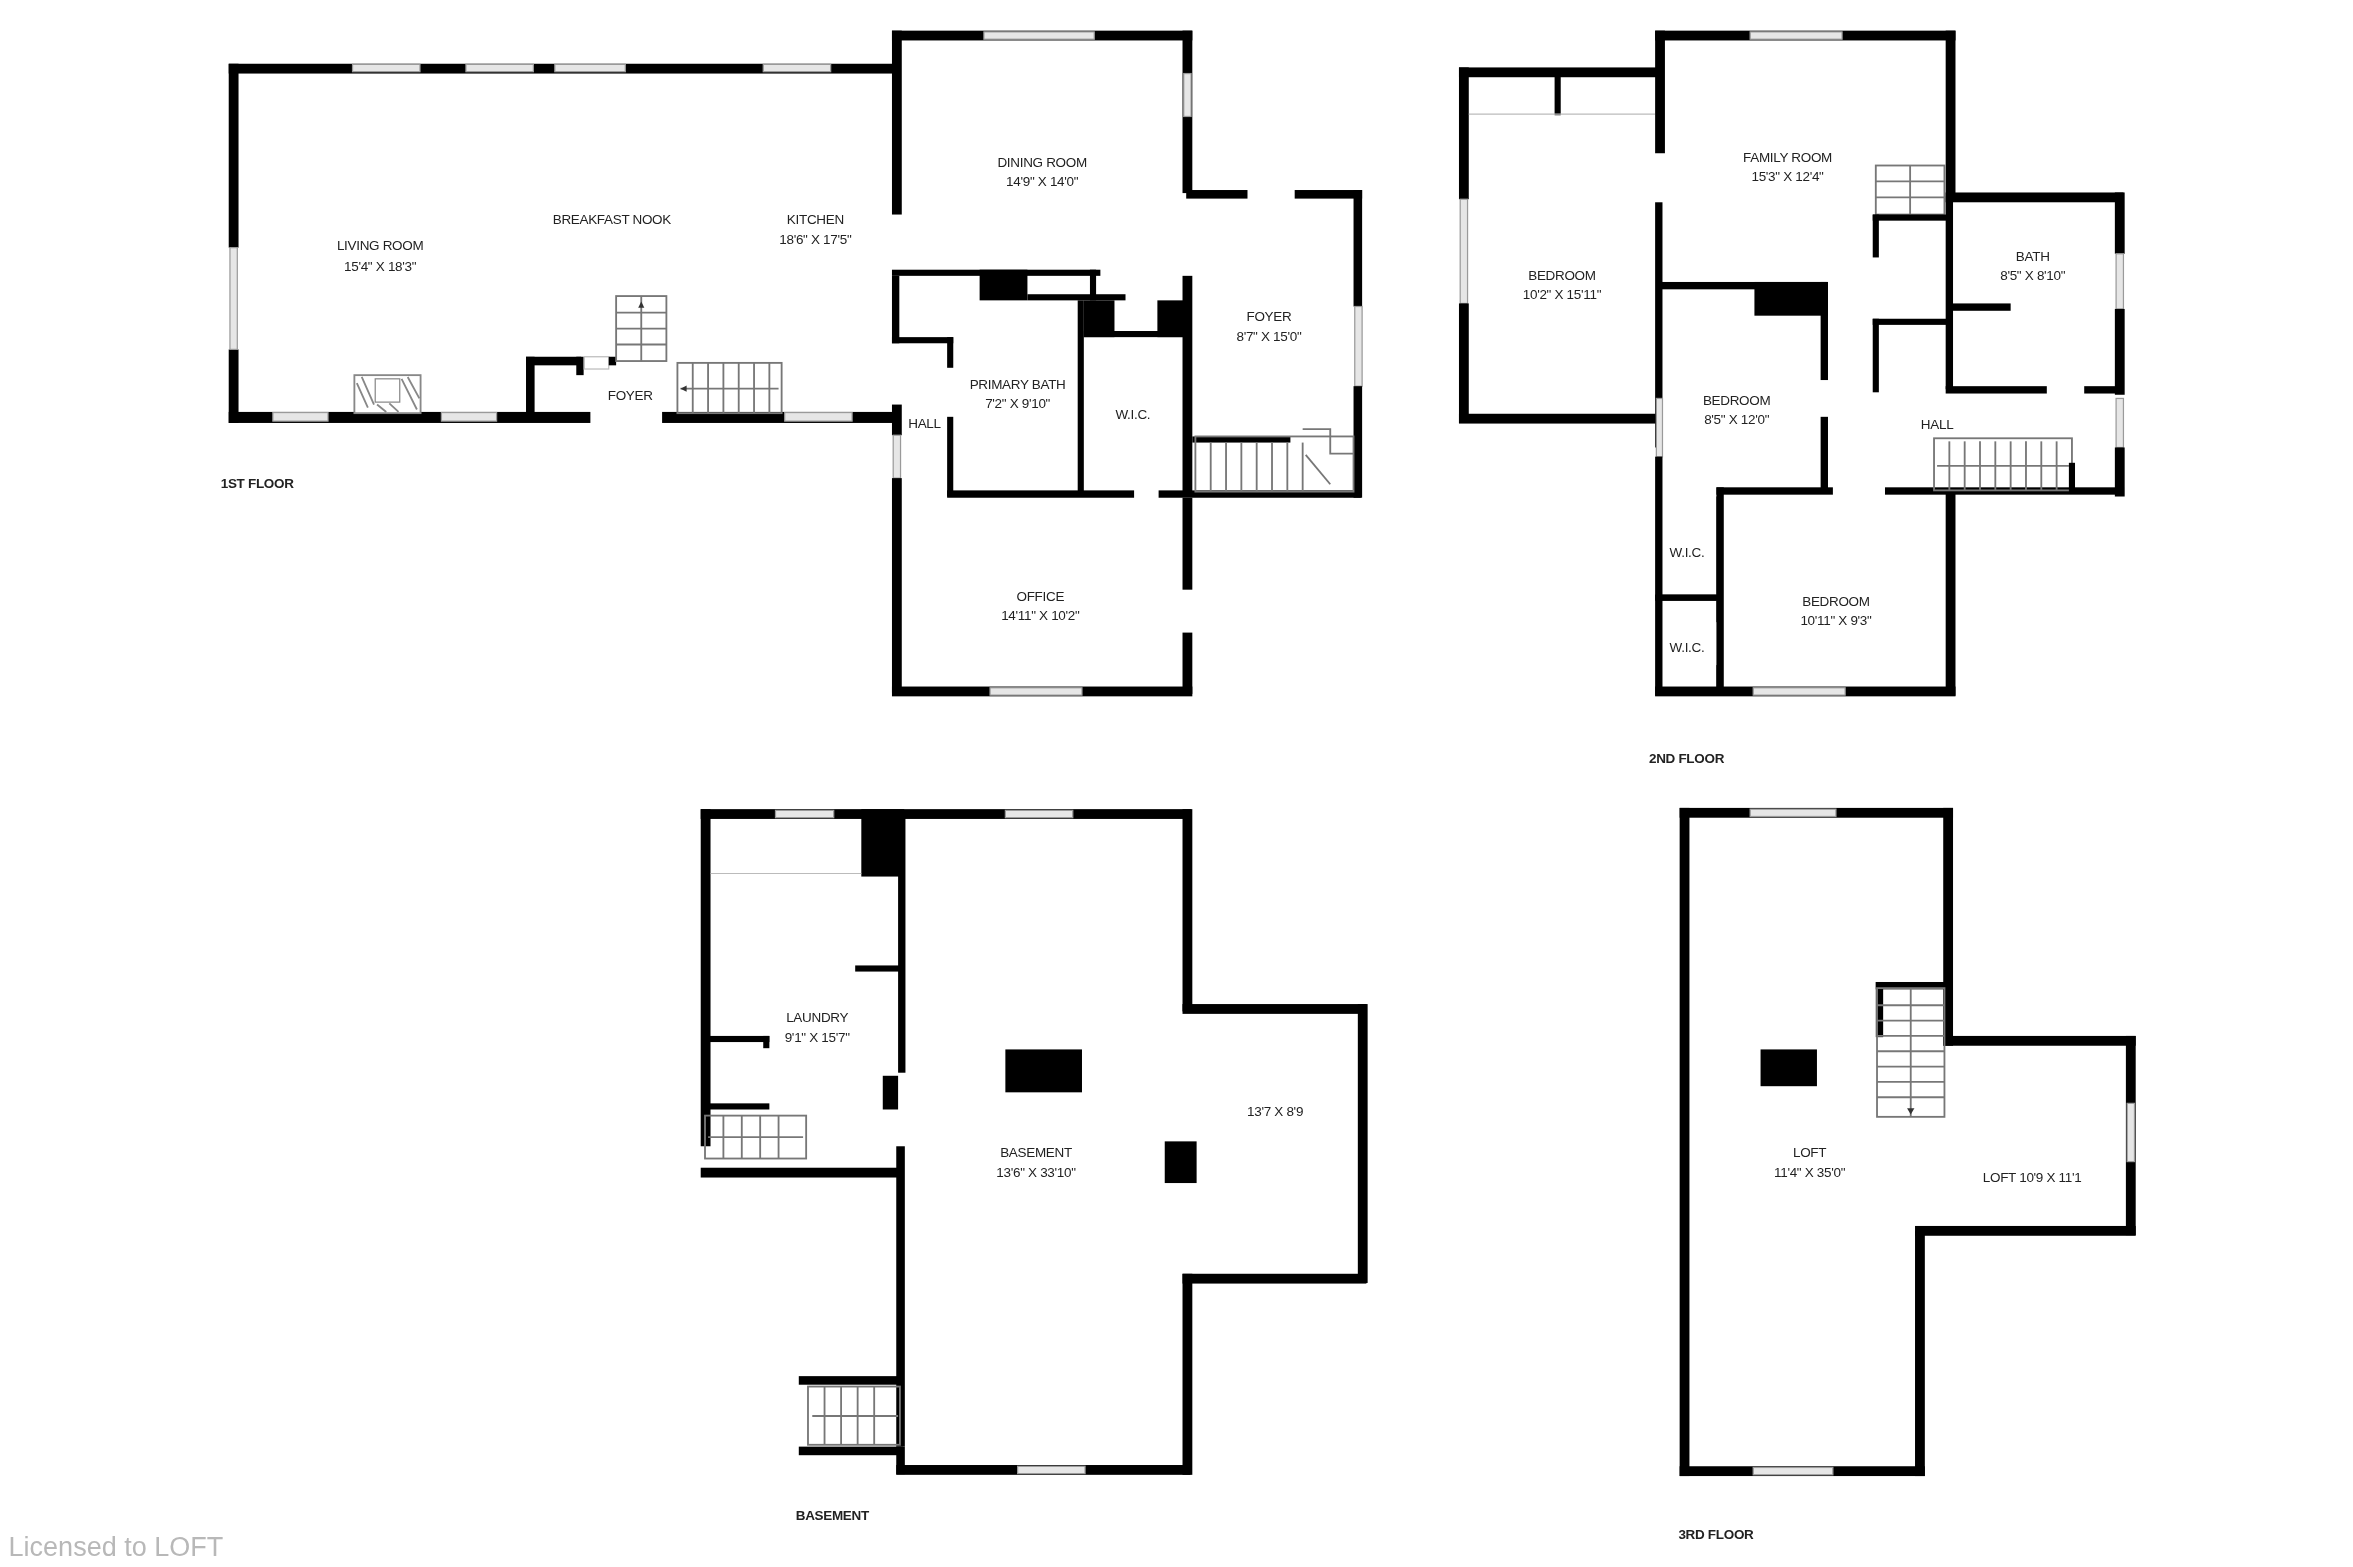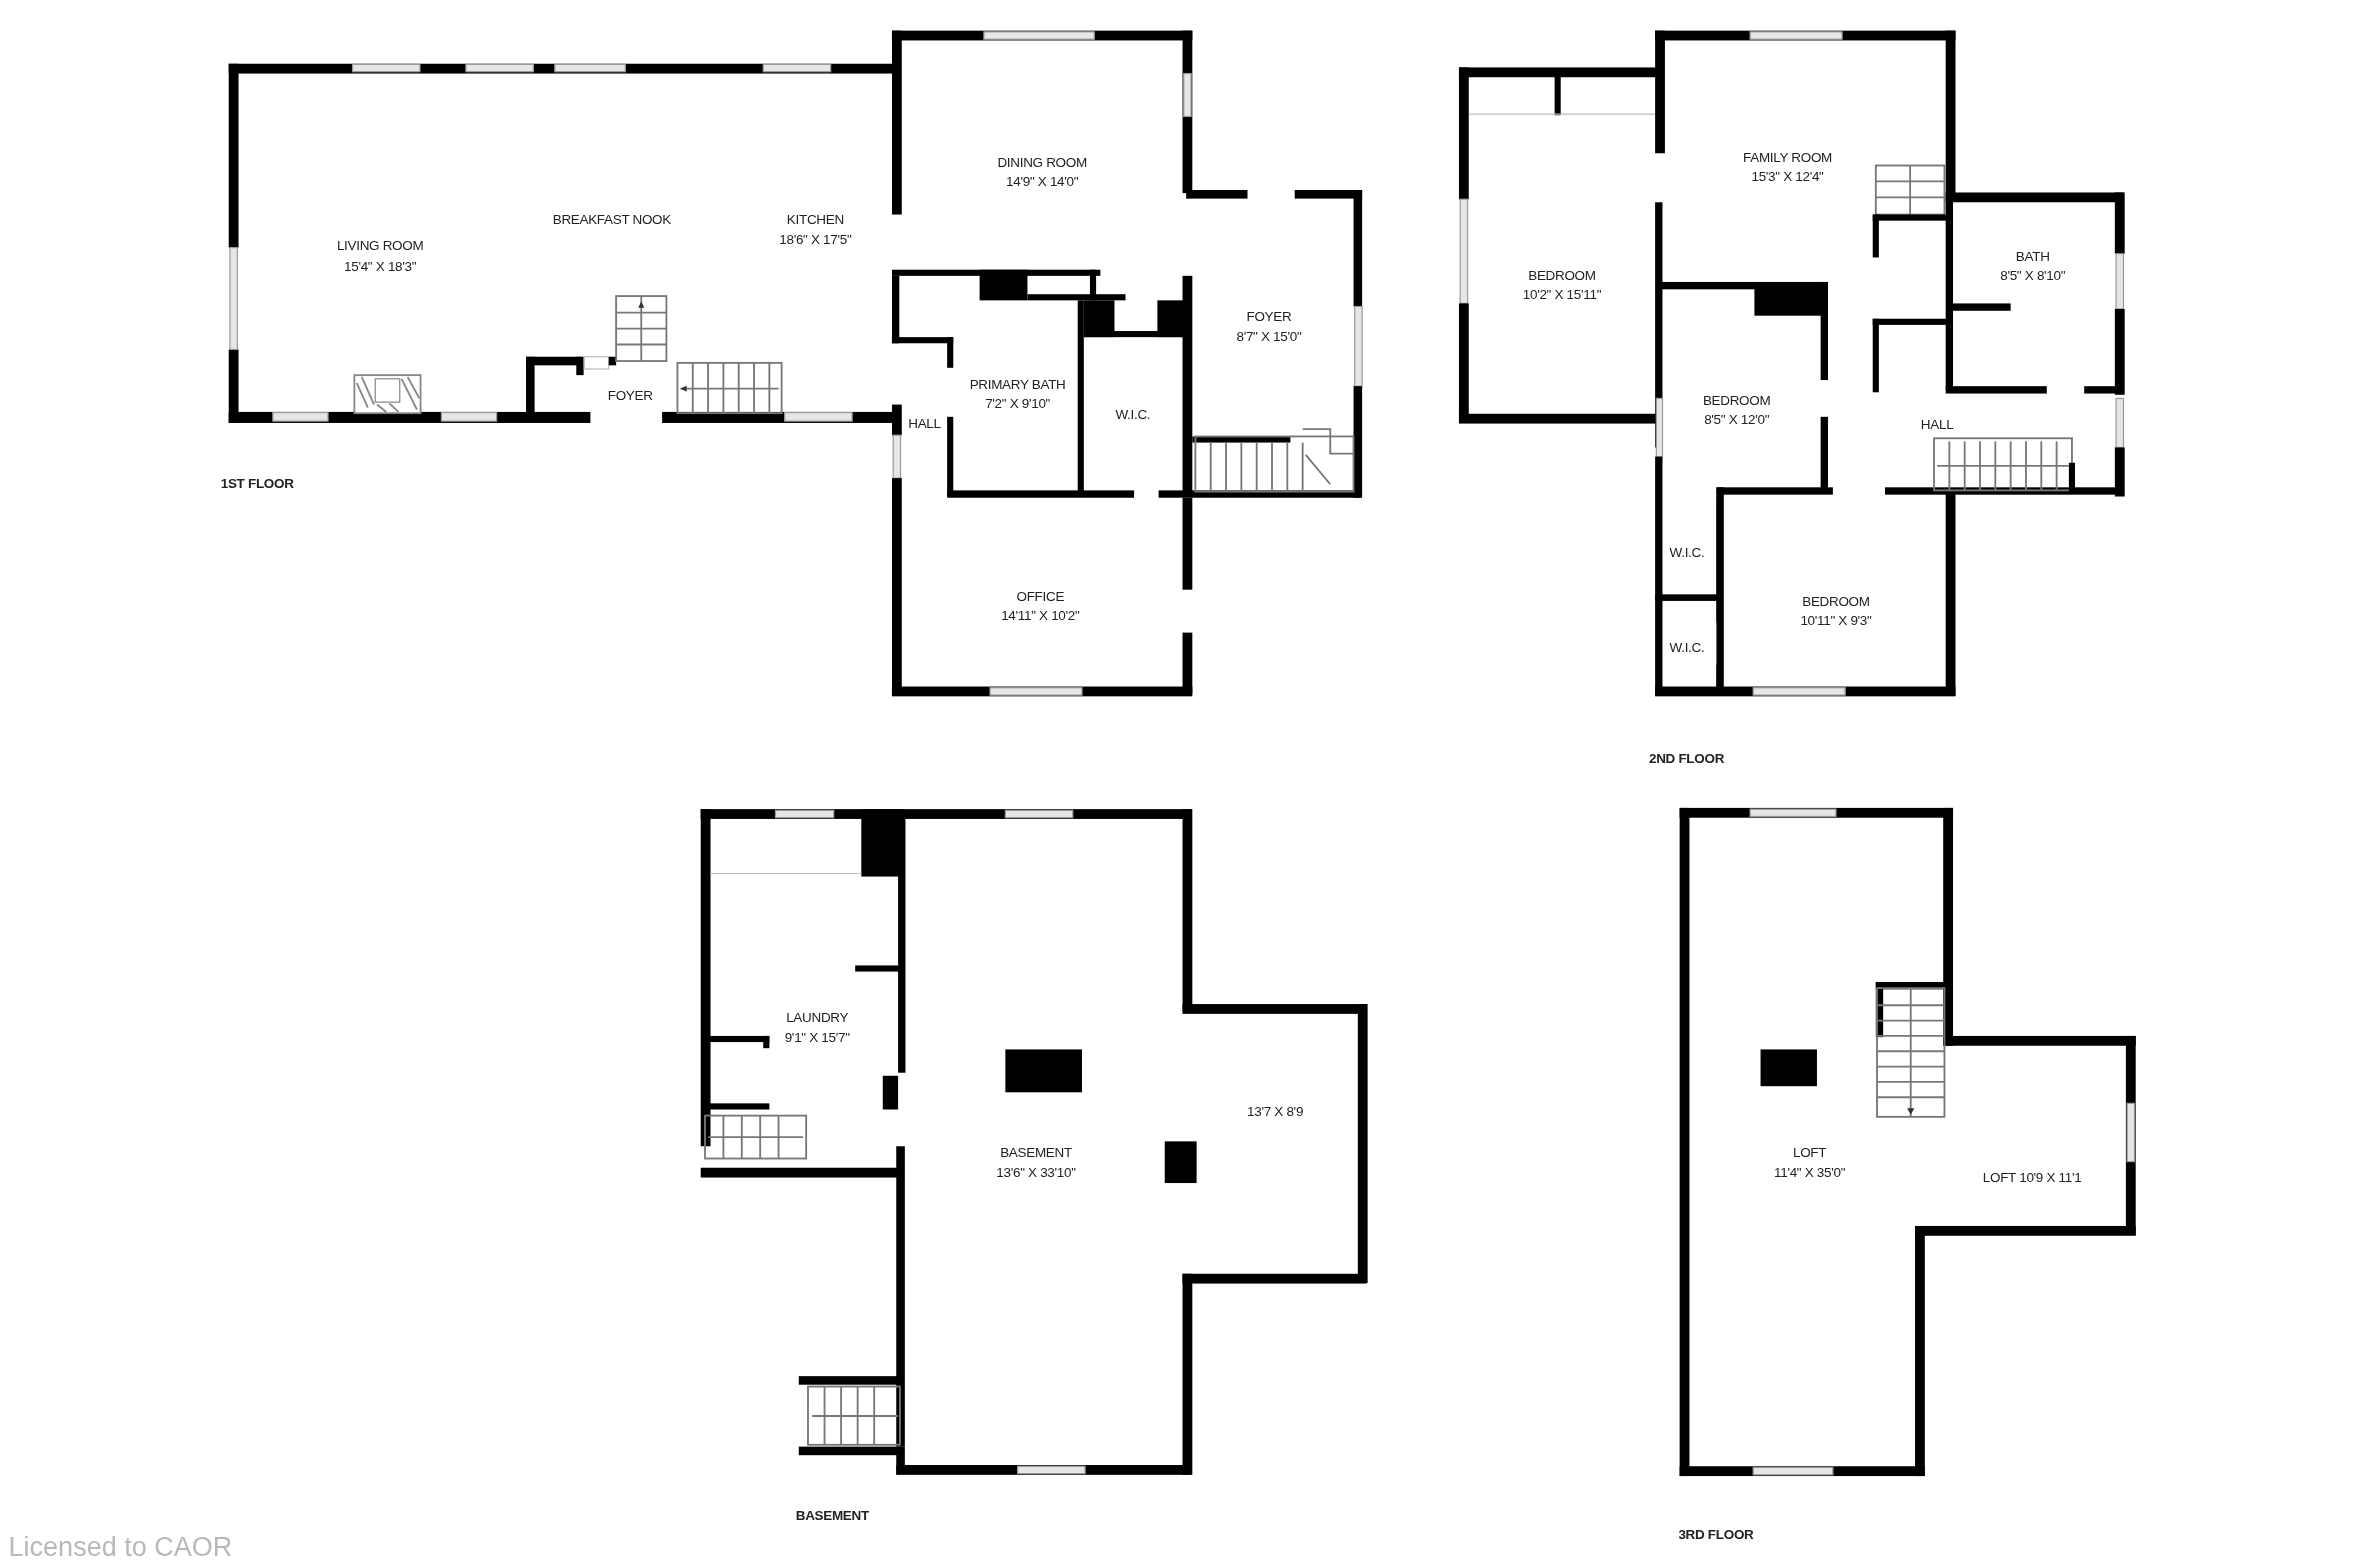--- a/index.html
+++ b/index.html
@@ -308,14 +308,14 @@
       <path d="M3117 1818 L3111 1808 L3123 1808 Z" fill="#333"></path>
     </g>
     <rect class="wall" x="2872" y="1712" width="92" height="60"></rect>
     <text class="lbl" x="2952" y="1888">LOFT</text>
     <text class="lbl" x="2952" y="1920">11'4" X 35'0"</text>
     <text class="lbl" x="3315" y="1928">LOFT 10'9 X 11'1</text>
     <text class="floorlbl" x="2738" y="2510">3RD FLOOR</text>
   </g>
 </svg>
 
-<div class="watermark">Licensed to CAOR</div>
+<div class="watermark">Licensed to LOFT</div>
 
 
 </body></html>

